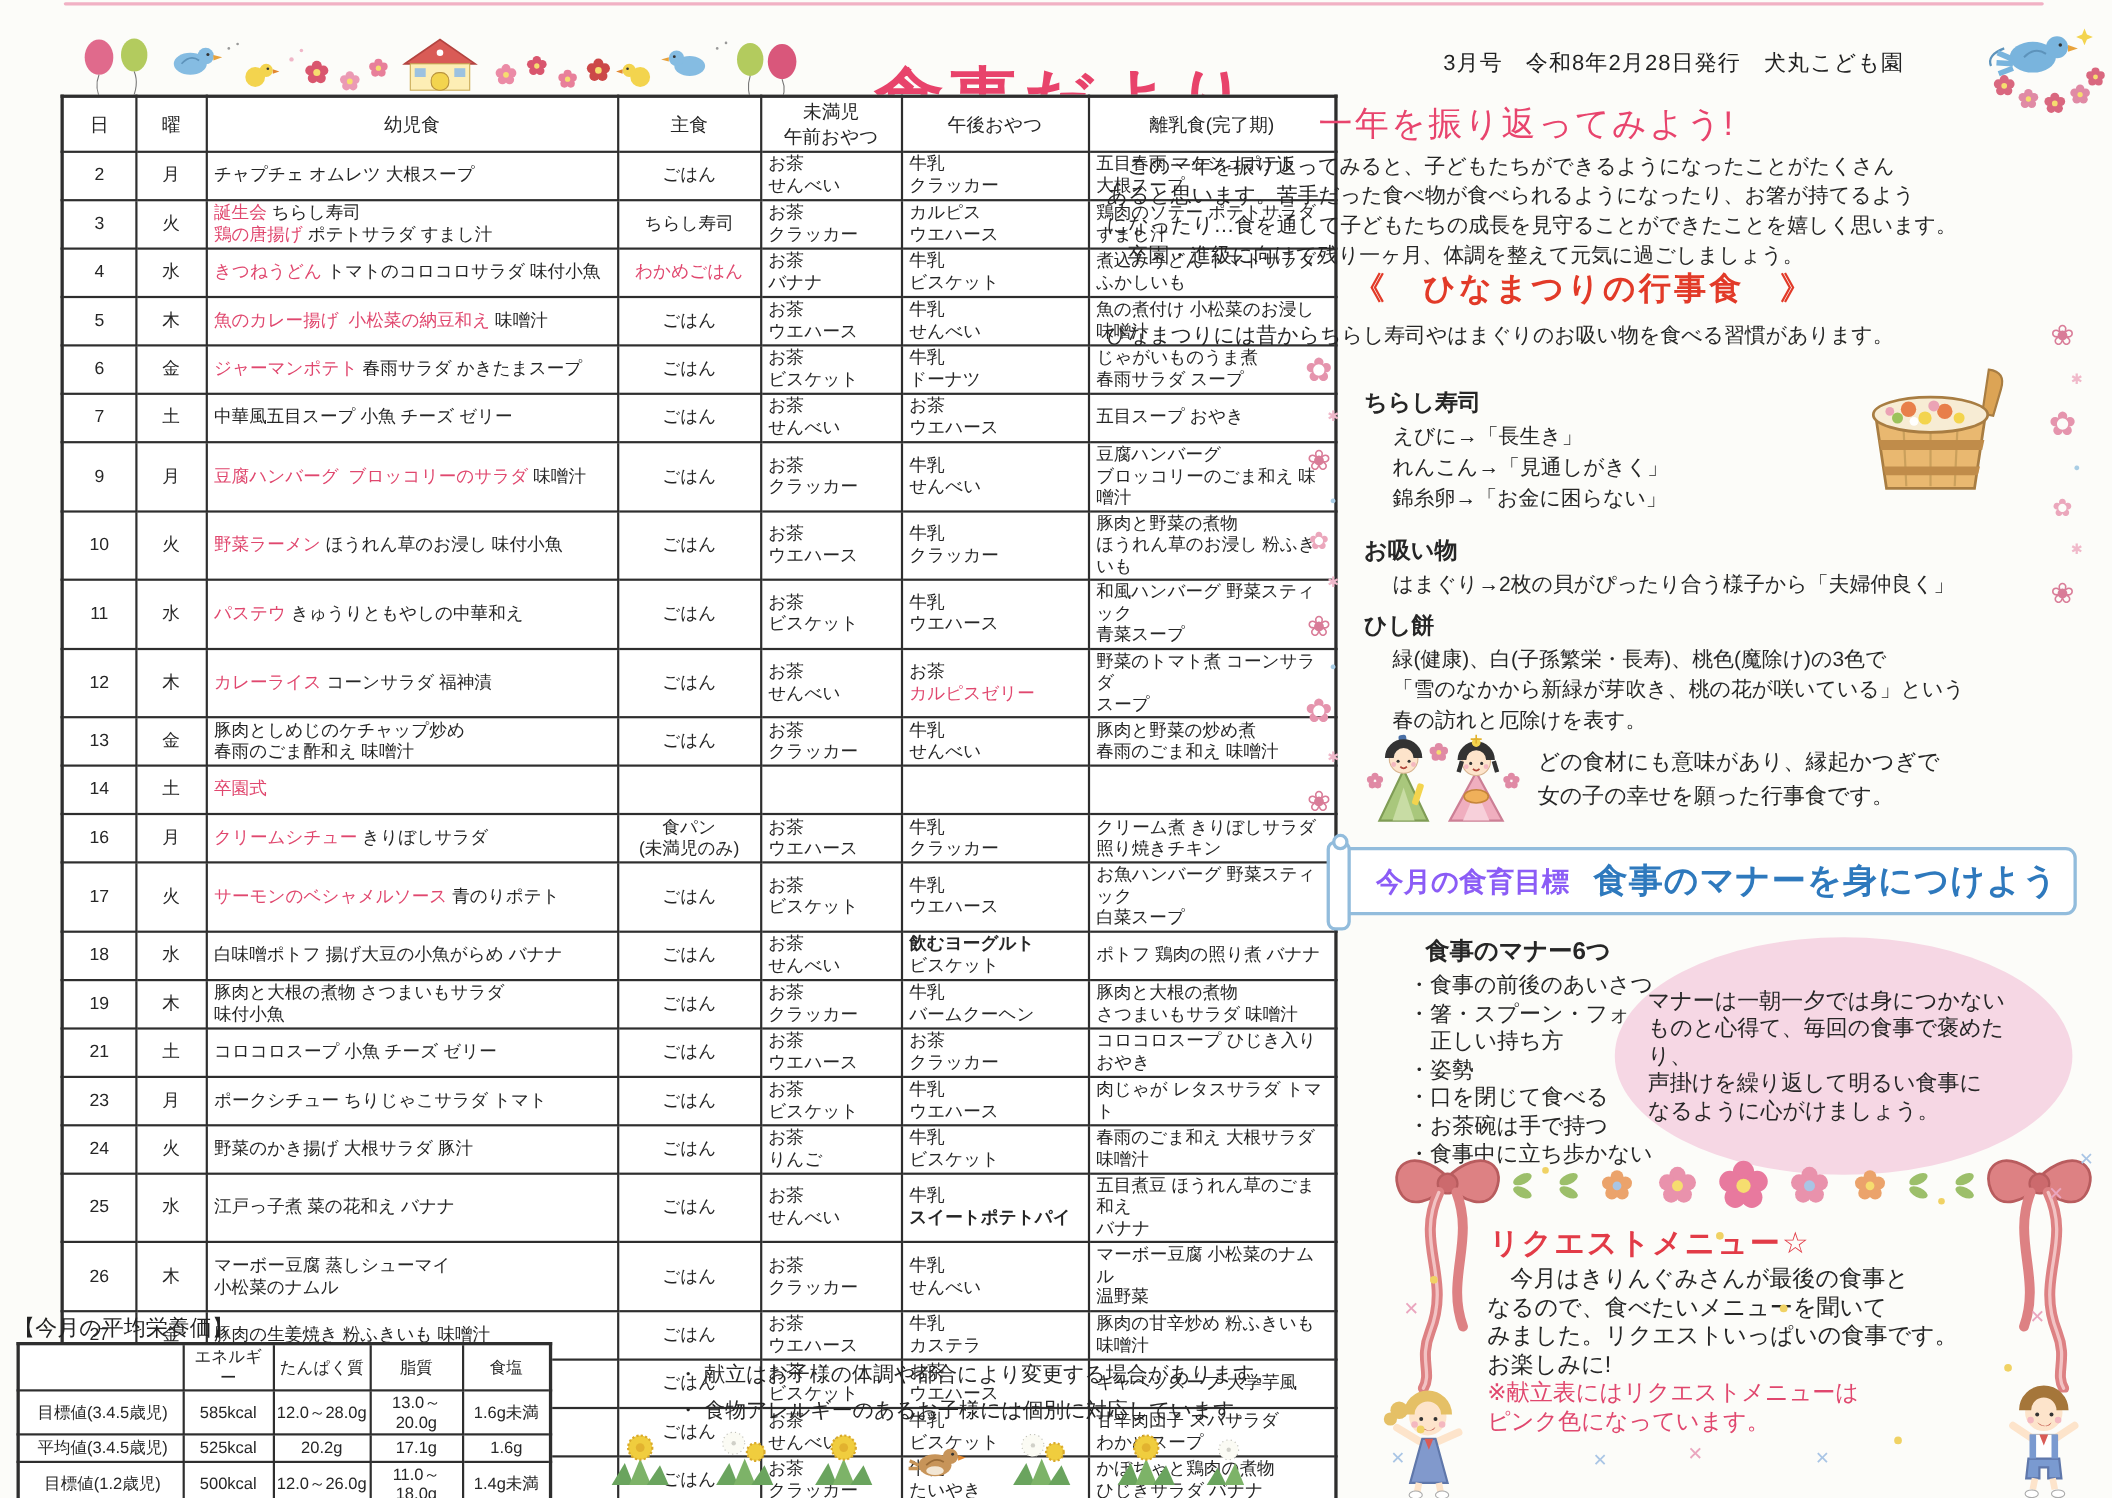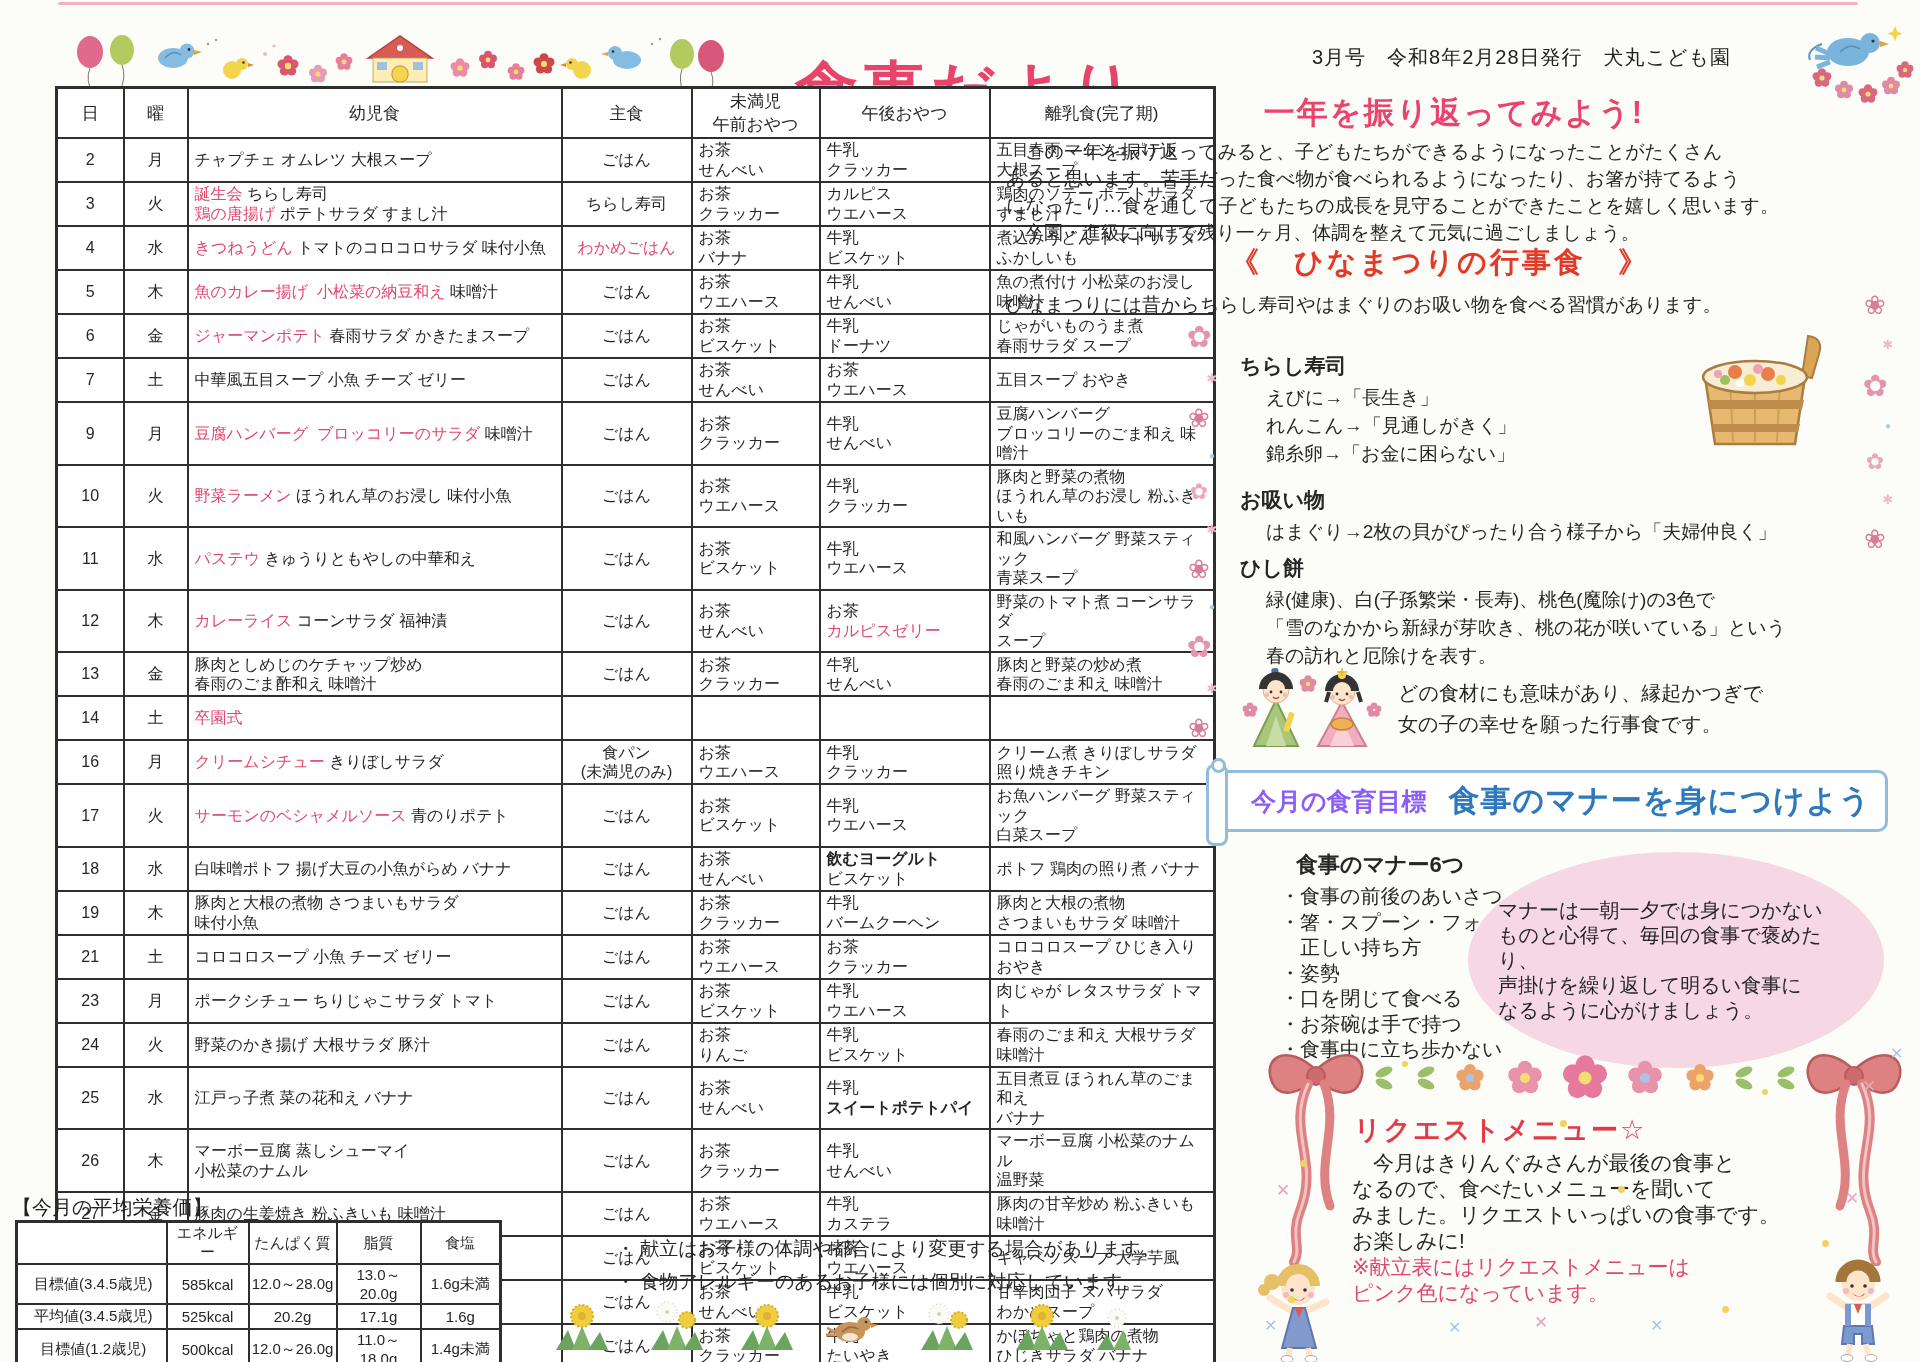--- a/index.html
+++ b/index.html
@@ -32,21 +32,21 @@
   .nutrition-table{position:absolute;left:15px;top:1220px;border-collapse:collapse;table-layout:fixed;background:#fff;border:3px solid #2e2e2e;}
   .nutrition-table th,.nutrition-table td{border:2px solid #2e2e2e;font-size:15px;font-weight:normal;height:21px;text-align:center;padding:1px 2px;}
   .nutrition-table .nlab{text-align:center;padding-left:5px;}
 
   
   .footnotes{position:absolute;left:616px;top:1236px;font-size:19px;}
   .fnote{margin-bottom:7px;}
   .fnote::before{content:"・ ";}
 
   
-  .review-title{position:absolute;left:1174px;top:92px;width:560px;text-align:center;font-size:31px;font-weight:bold;color:#e8446d;letter-spacing:2px;}
+  .review-title{position:absolute;left:1108px;top:92px;width:560px;text-align:center;font-size:31px;font-weight:normal;color:#e8446d;letter-spacing:2px;}
   .review-body{position:absolute;left:1006px;top:138px;width:905px;font-size:19px;line-height:27px;}
   .hina-title{position:absolute;left:1160px;top:243px;width:560px;text-align:center;font-size:29px;font-weight:bold;color:#e23a28;letter-spacing:3px;}
   .hina-intro{position:absolute;left:1006px;top:292px;font-size:19px;}
   .hina-block .hname{font-size:21px;font-weight:bold;margin-bottom:4px;}
   .hina-block .hbody{font-size:19px;line-height:28px;padding-left:26px;}
   .hina-outro{position:absolute;left:1398px;top:678px;font-size:20px;line-height:31px;}
 
   .blossom-strip{position:absolute;display:flex;flex-direction:column;align-items:center;gap:20px;width:46px;}
   .blossom-strip span{line-height:1;}
   .bs-f1{font-size:30px;color:#e594ad;}

